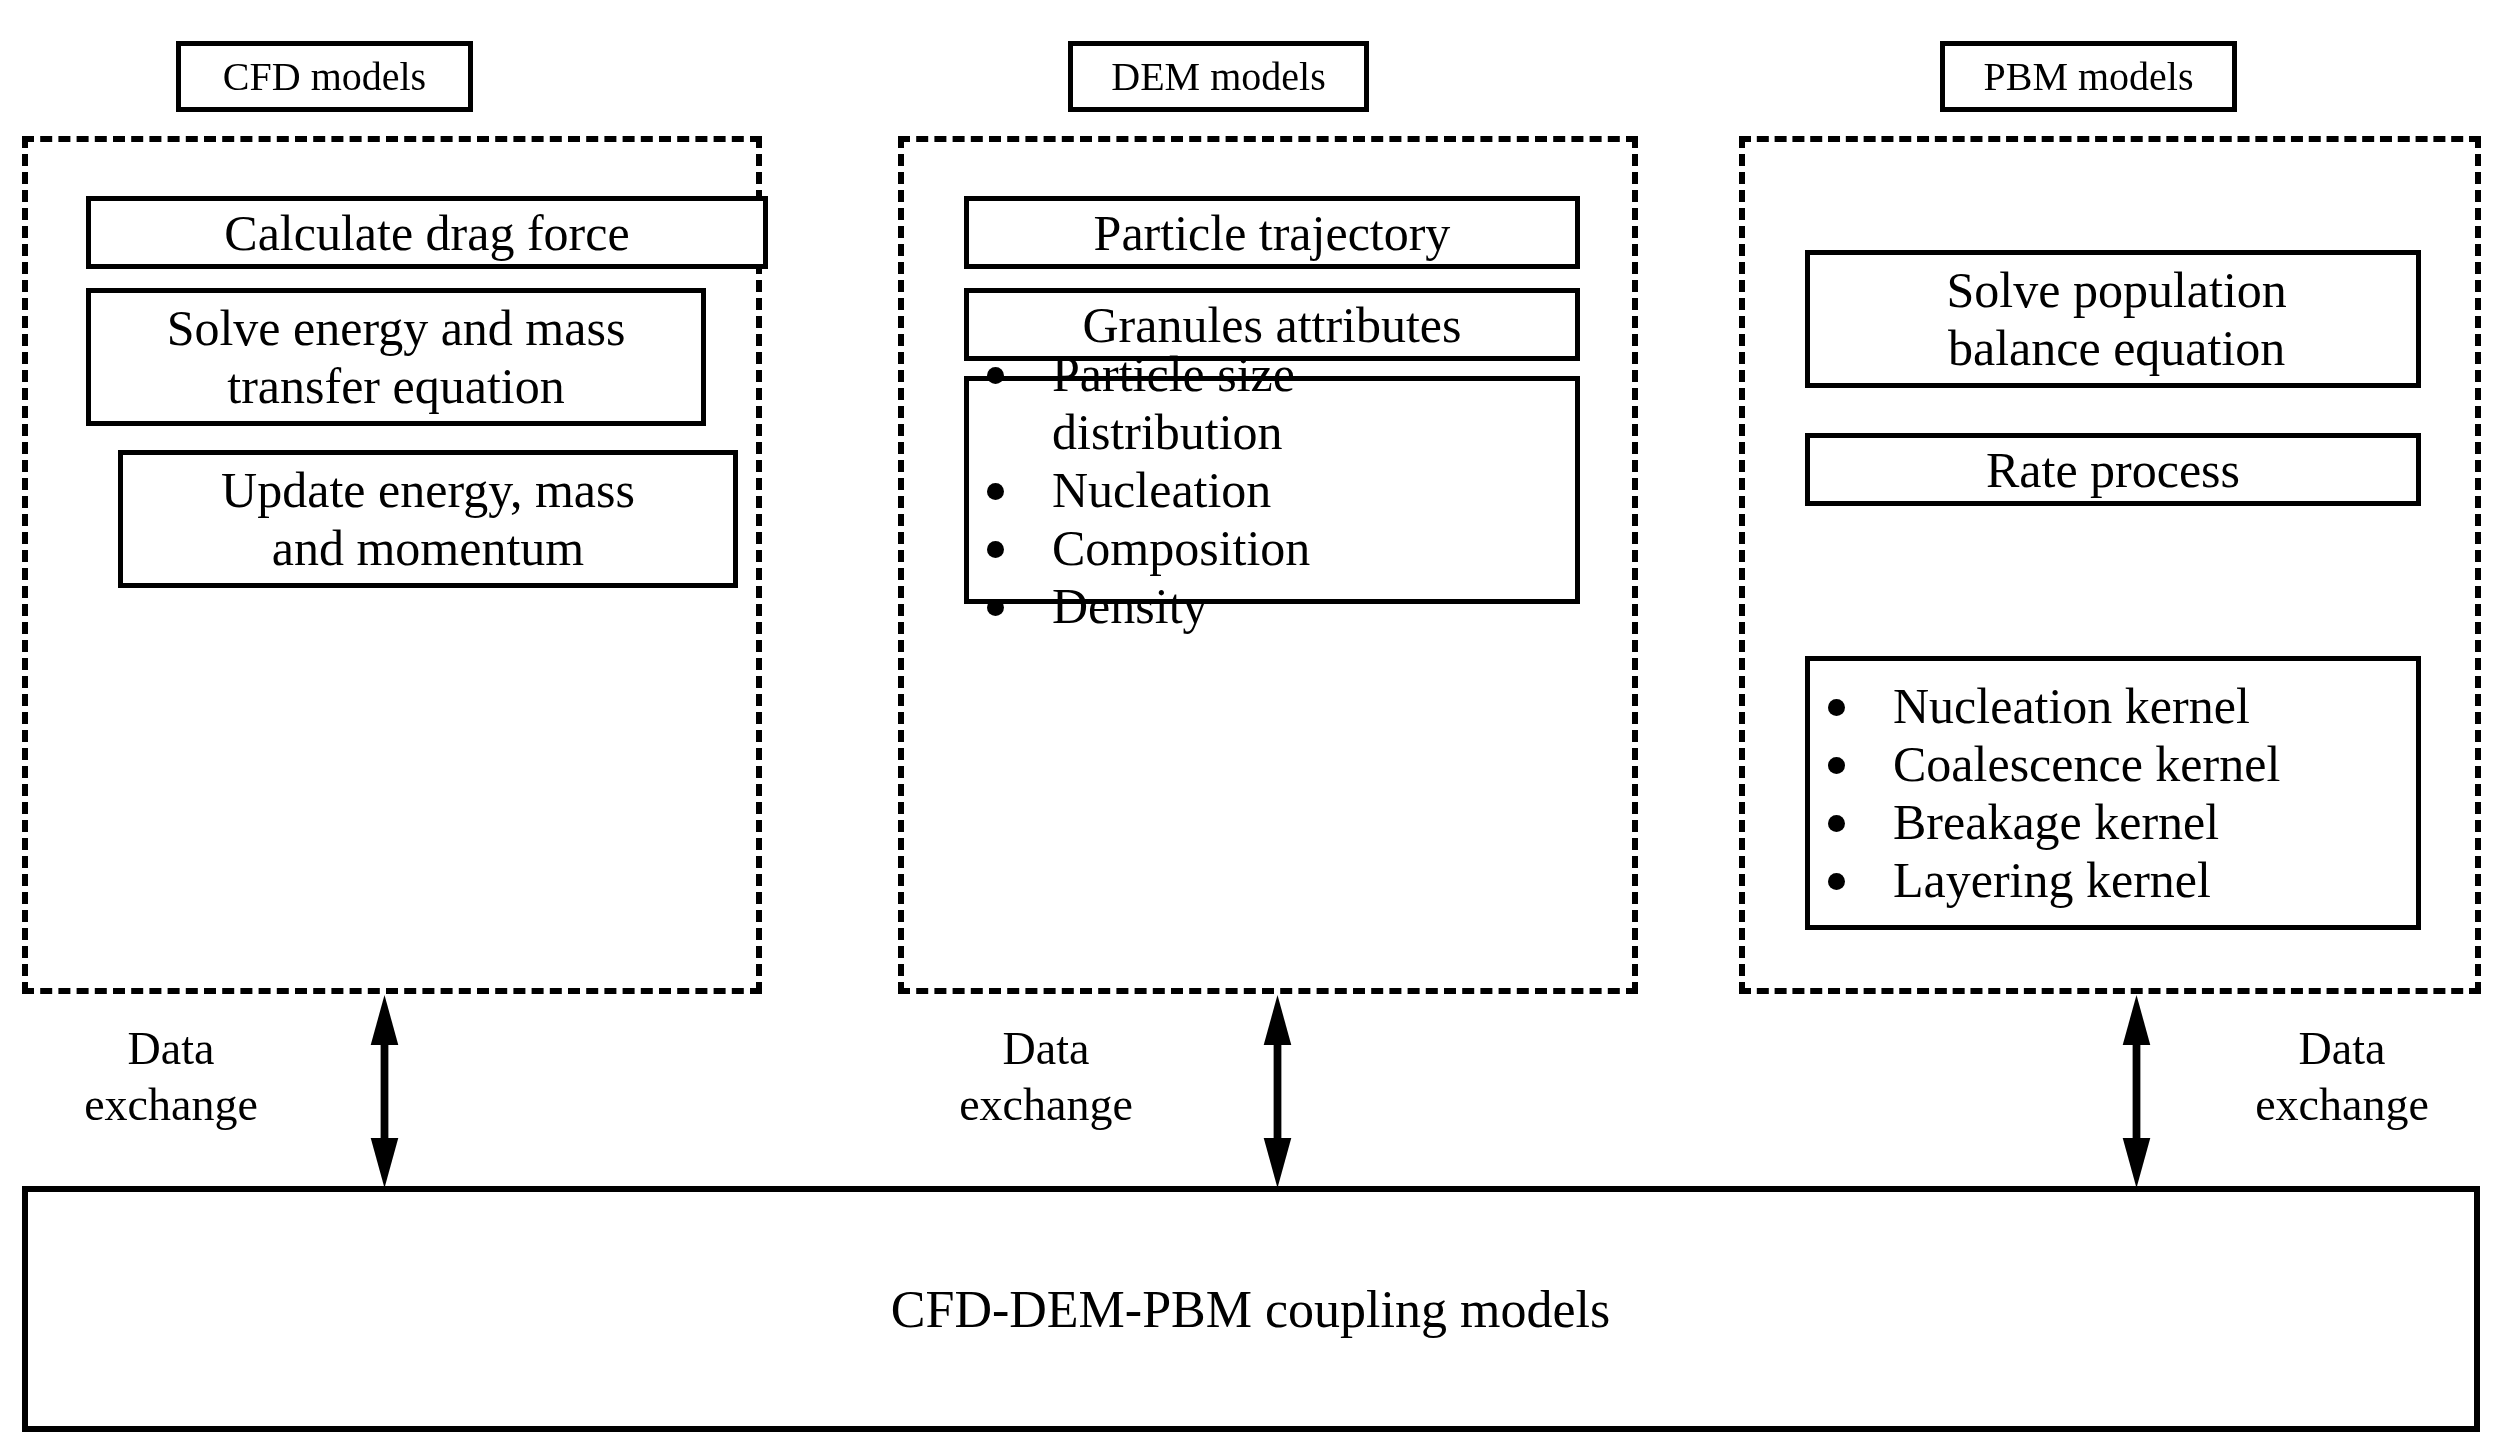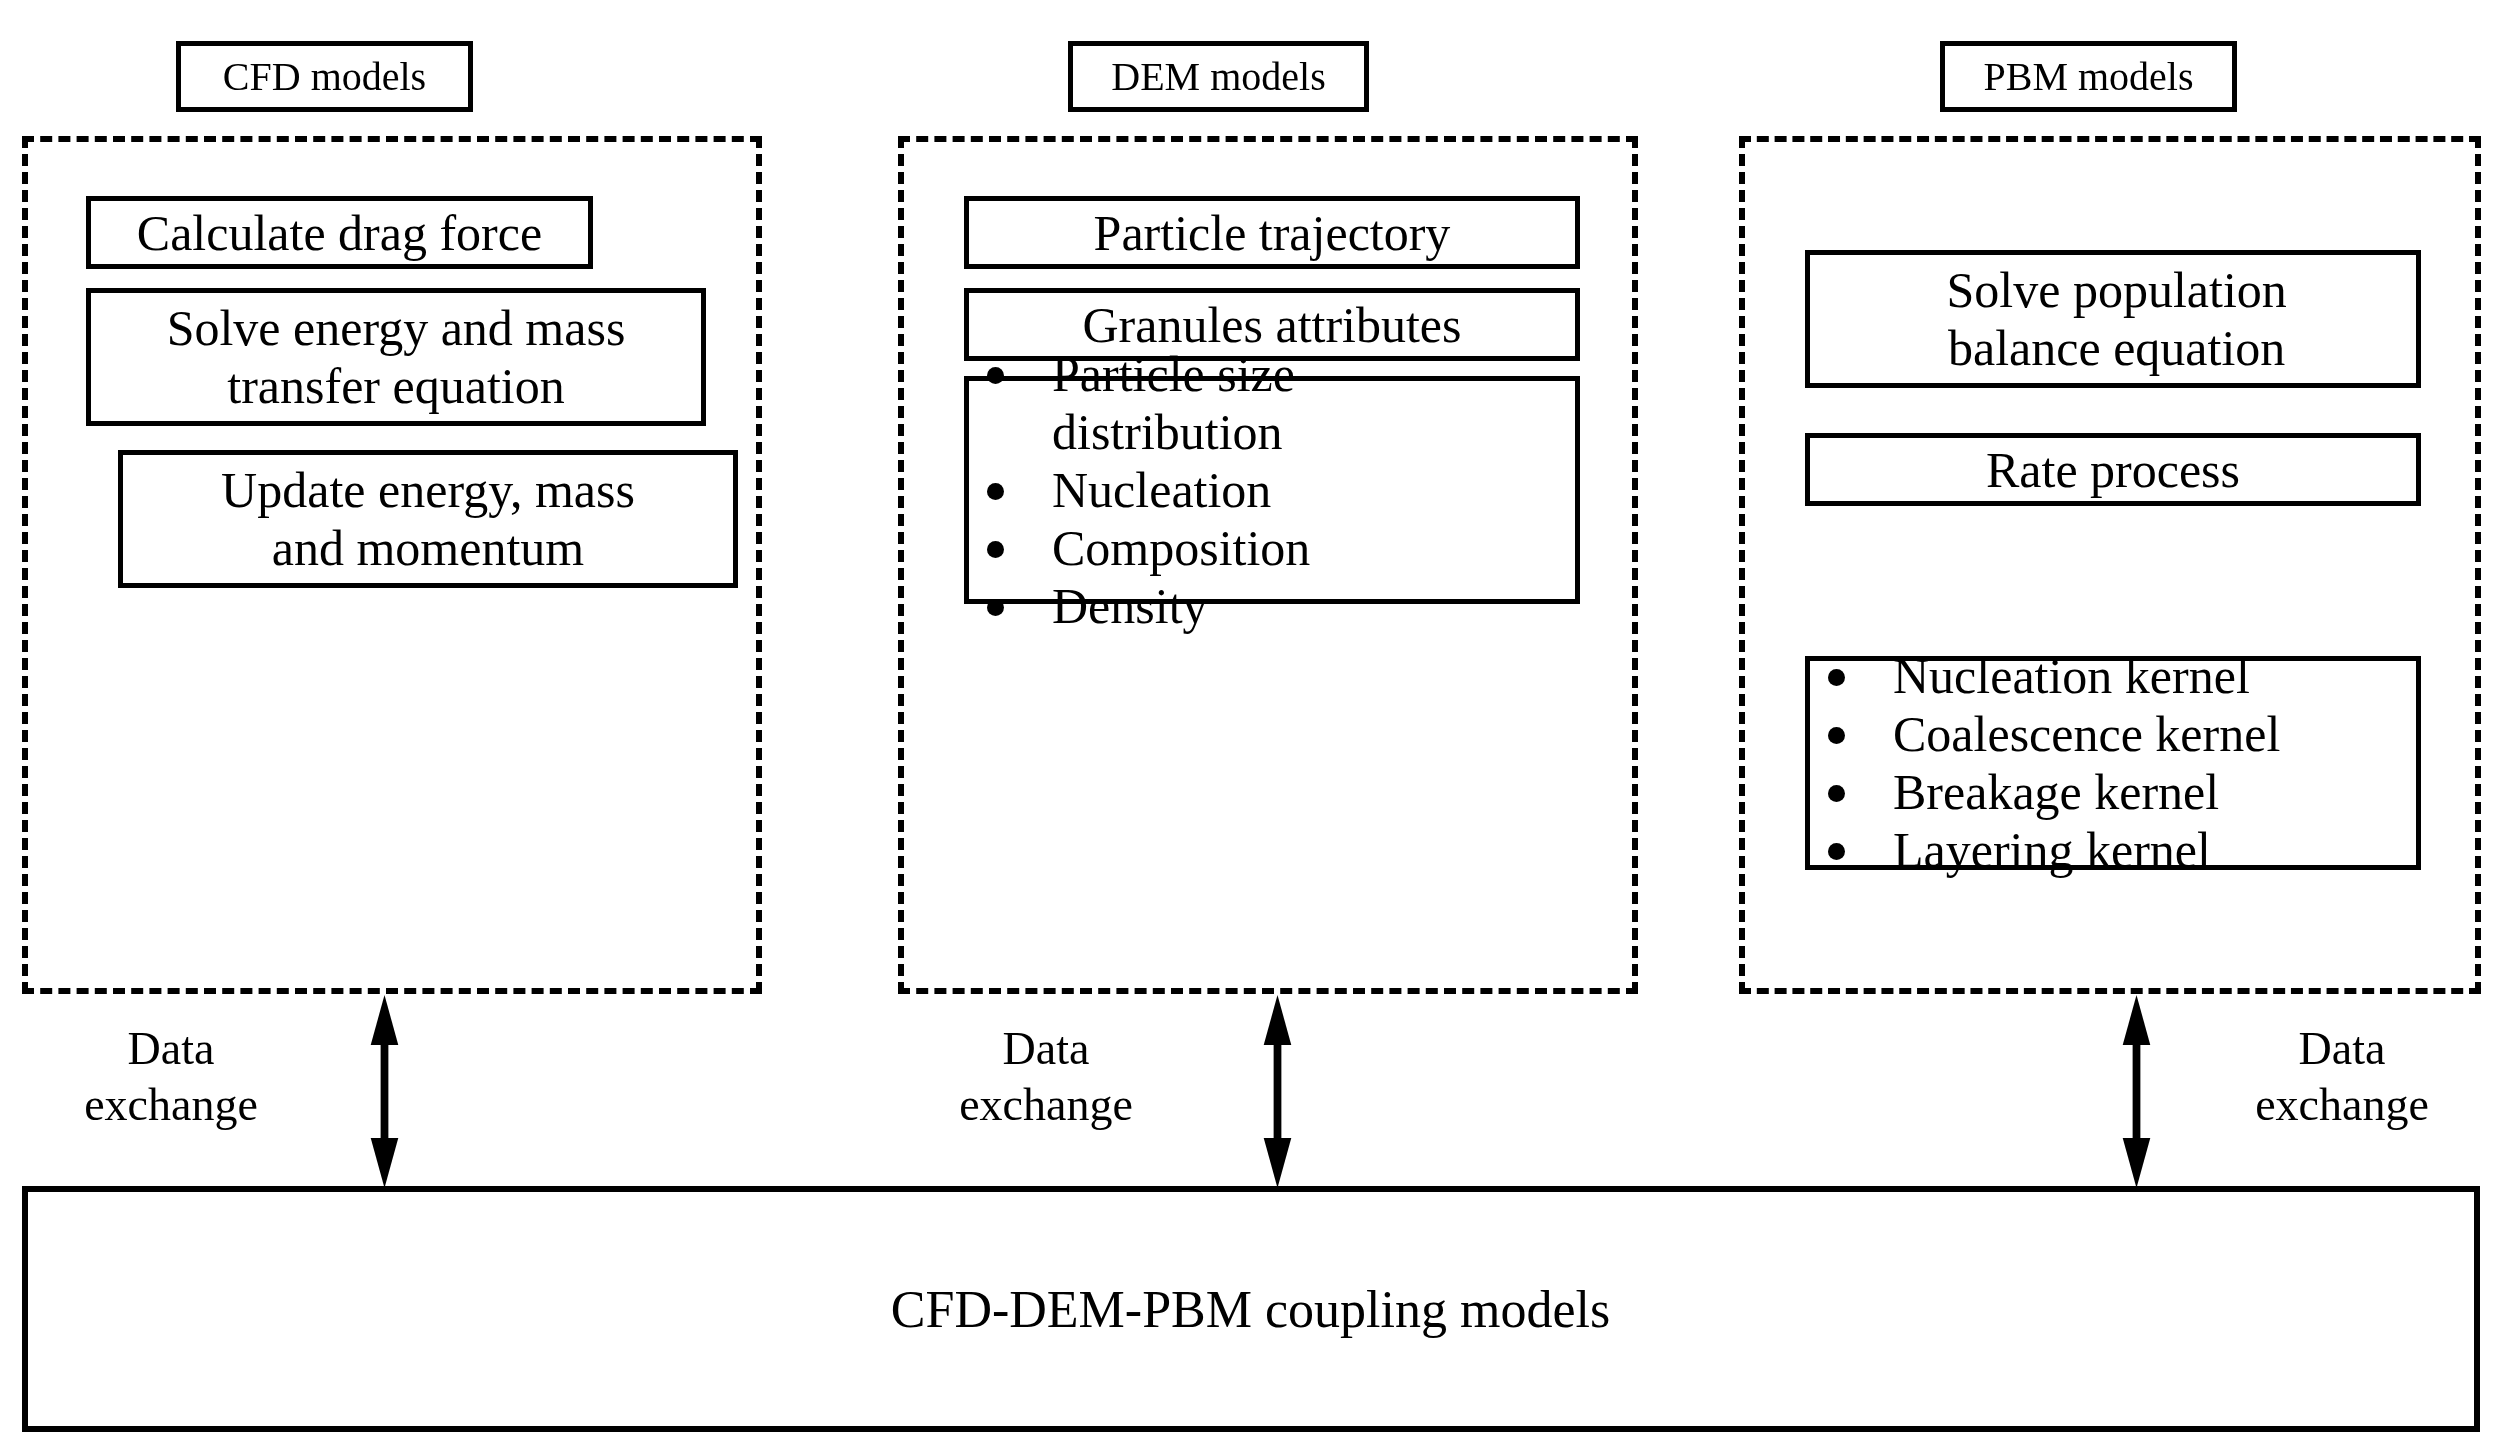--- a/index.html
+++ b/index.html
@@ -117,21 +117,21 @@
 <body>
 
 <div id="canvas">
 
   <div class="abs header-box" style="left:176px; top:41px; width:297px; height:71px;">
     <span>CFD models</span>
   </div>
 
   <div class="abs dashed-group" style="left:21.5px; top:136px; width:740px; height:858px;"></div>
 
-  <div class="abs item-box" style="left:86px; top:196px; width:507px; height:73px;">
+  <div class="abs item-box" style="left:86px; top:196px; width:682px; height:73px;">
     <span style="white-space:pre-line;">Calculate drag force</span>
   </div>
 
   <div class="abs item-box" style="left:86px; top:288px; width:620px; height:138px;">
     <span style="white-space:pre-line;">Solve energy and mass
 transfer equation</span>
   </div>
 
   <div class="abs item-box" style="left:86px; top:450px; width:620px; height:138px;margin-left:32px;">
     <span style="white-space:pre-line;">Update energy, mass
@@ -212,21 +212,21 @@
 
   <div class="abs item-box" style="left:1805px; top:250px; width:616px; height:138px;padding-left:16px;">
     <span style="white-space:pre-line;">Solve population
 balance equation</span>
   </div>
 
   <div class="abs item-box" style="left:1805px; top:433px; width:616px; height:73px;">
     <span style="white-space:pre-line;">Rate process</span>
   </div>
 
-  <div class="abs bullet-box" style="left:1805px; top:656px; width:616px; height:214px;">
+  <div class="abs bullet-box" style="left:1805px; top:656px; width:616px; height:274px;">
     <div class="bullet-row">
       <span class="bullet-dot">
           <i></i>
         </span>
       <span class="bullet-text">Nucleation kernel</span>
     </div>
     <div class="bullet-row">
       <span class="bullet-dot">
           <i></i>
         </span>

